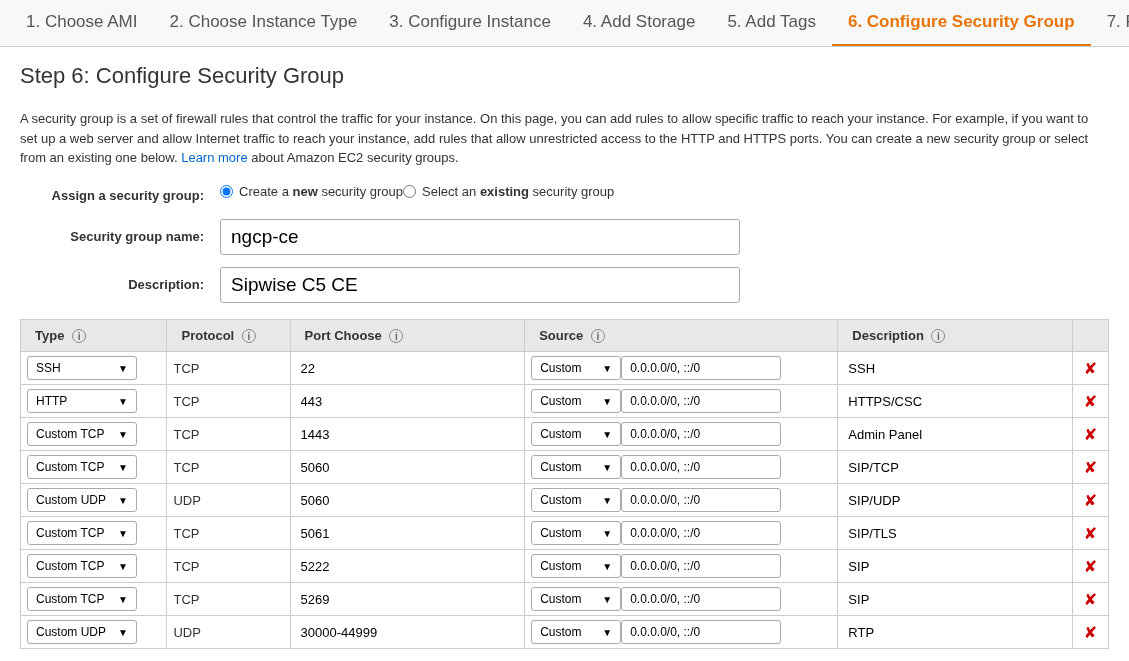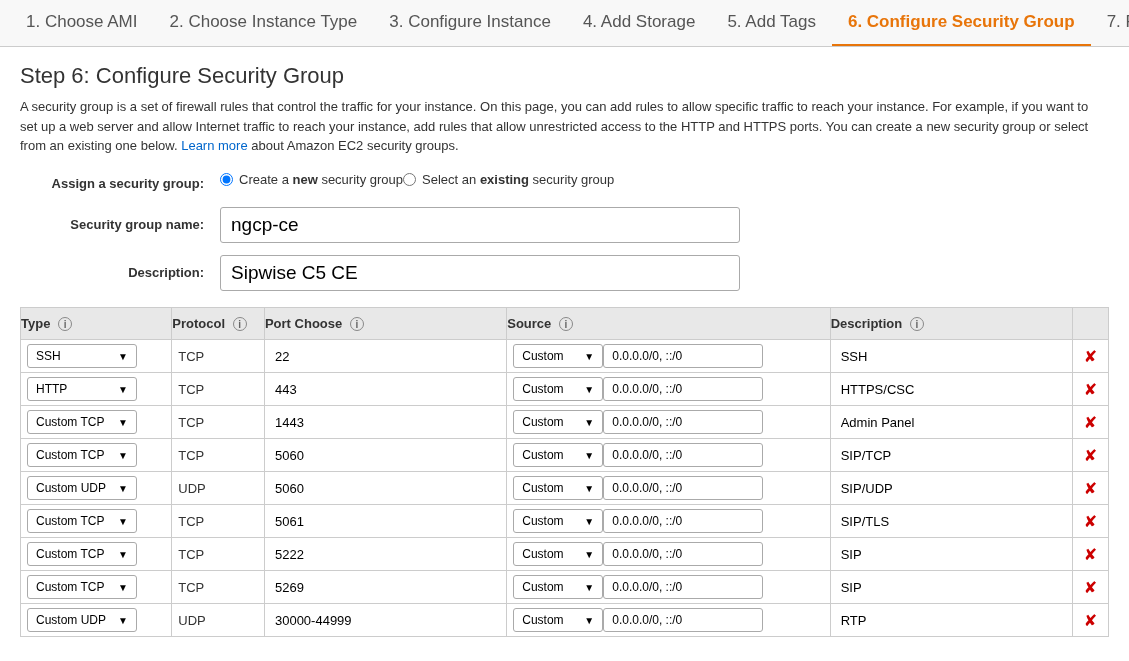--- a/index.html
+++ b/index.html
@@ -22,21 +22,21 @@
     }
     .wizard-step.active {
       color: #e8750a;
       border-bottom: 2px solid #e8750a;
       font-weight: bold;
     }
 
     
     .page-content { padding: 16px 20px; }
 
-    .page-title { font-size: 22px; font-weight: normal; margin-bottom: 8px; }
+    .page-title { font-size: 22px; font-weight: normal; margin-bottom: 20px; }
 
     .description-text { font-size: 13px; line-height: 1.5; margin-bottom: 16px; color: #333; }
 
     .learn-more { color: #0066cc; text-decoration: none; }
 
     
     .form-row {
       display: flex;
       align-items: center;
       margin-bottom: 12px;
@@ -67,21 +67,21 @@
 
     
     .rules-table {
       width: 100%;
       border-collapse: collapse;
       margin-top: 16px;
     }
     .rules-table th {
       background: #e8e8e8;
       border: 1px solid #ccc;
-      padding: 8px 0;
+      padding: 8px 14px;
       text-align: left;
       font-size: 13px;
       font-weight: bold;
     }
     .rules-table td {
       border: 1px solid #ccc;
       padding: 4px 6px;
       vertical-align: middle;
     }
 

